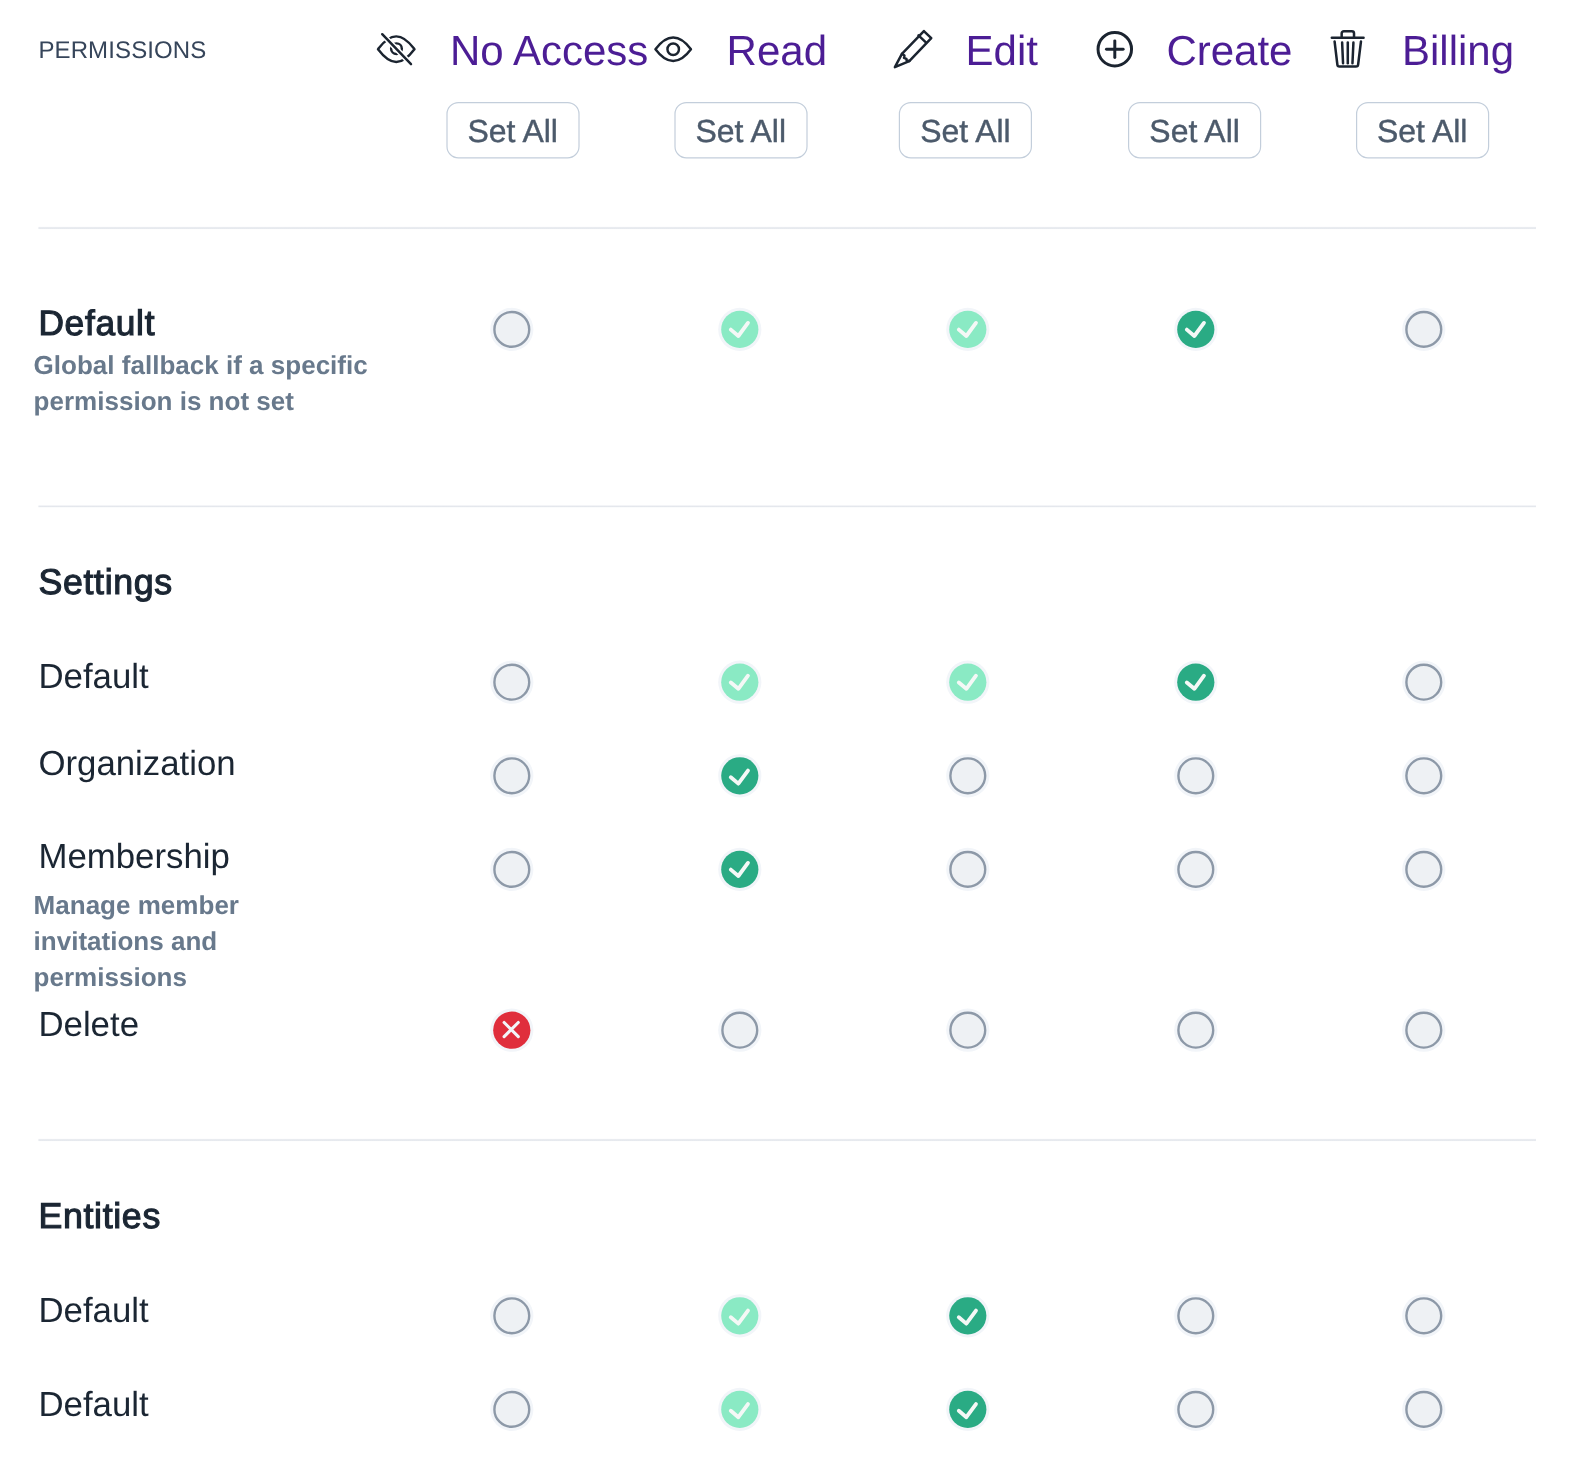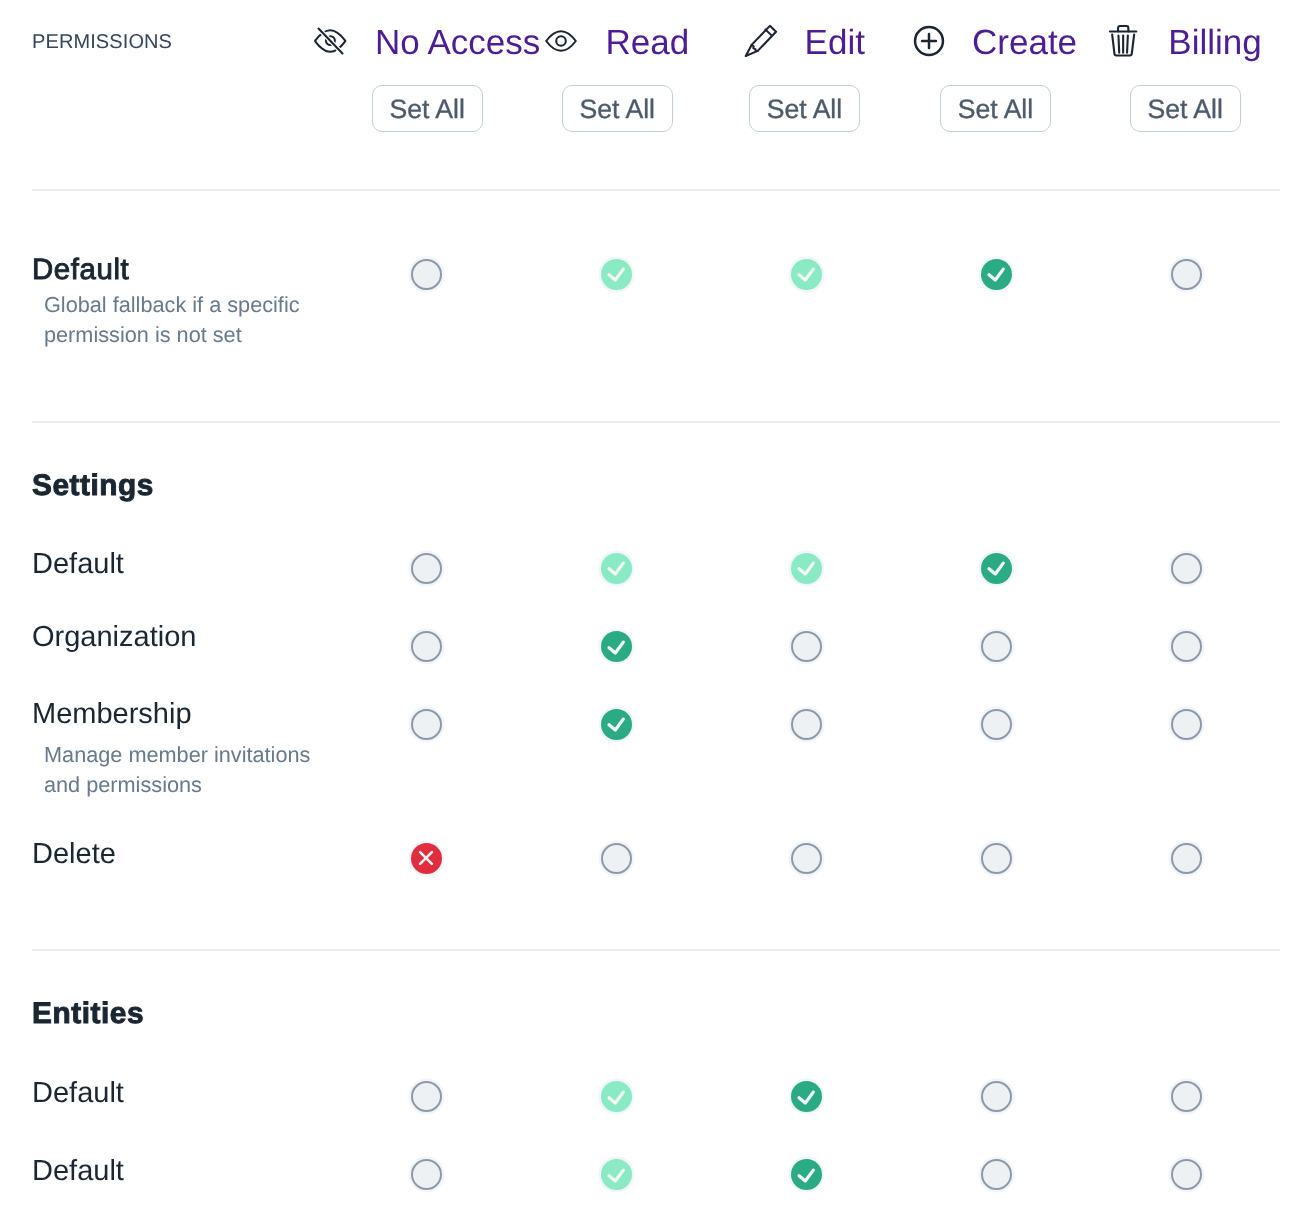--- a/index.html
+++ b/index.html
@@ -42,32 +42,32 @@
     cursor:pointer;
   }
 
   
   .divider { position:absolute; left:32px; width:1248px; height:2px;
     background:linear-gradient(to bottom, #f5f6f8 0%, #e3e6ec 45%, #e7eaef 75%, #fafbfc 100%); }
 
   
   .sect-title {
     position:absolute; left:32px;
-    font-size:29.8px; font-weight:700; color:#1b2633; line-height:1;
+    font-size:29.8px; font-weight:400; color:#1b2633; line-height:1;
     -webkit-text-stroke:0.95px #1b2633; letter-spacing:0.55px;
   }
   .row { position:absolute; left:0; width:1312px; }
   .row-label {
     position:absolute; left:32px;
     font-size:29px; line-height:1; color:#1b2633; white-space:nowrap;
   }
   .row-label.bold { font-weight:400; font-size:29.4px; -webkit-text-stroke:0.95px #1b2633; letter-spacing:0.6px; }
   .row-desc {
-    position:absolute; left:44px;
-    font-size:21.7px; line-height:30px; color:#68798c; width:282px;
+    position:absolute; left:28px;
+    font-size:21.7px; line-height:30px; color:#68798c; width:282px;font-weight:bold;
   }
 
   
   .cell { position:absolute; width:40px; height:40px; margin-left:-20px; cursor:pointer; }
   .dot {
     position:absolute; left:4.5px; top:4.5px;
     box-sizing:border-box;
     width:31px; height:31px; border-radius:50%;
     display:flex; align-items:center; justify-content:center;
     box-shadow:0 0 0 2.5px #f2f5f9;

